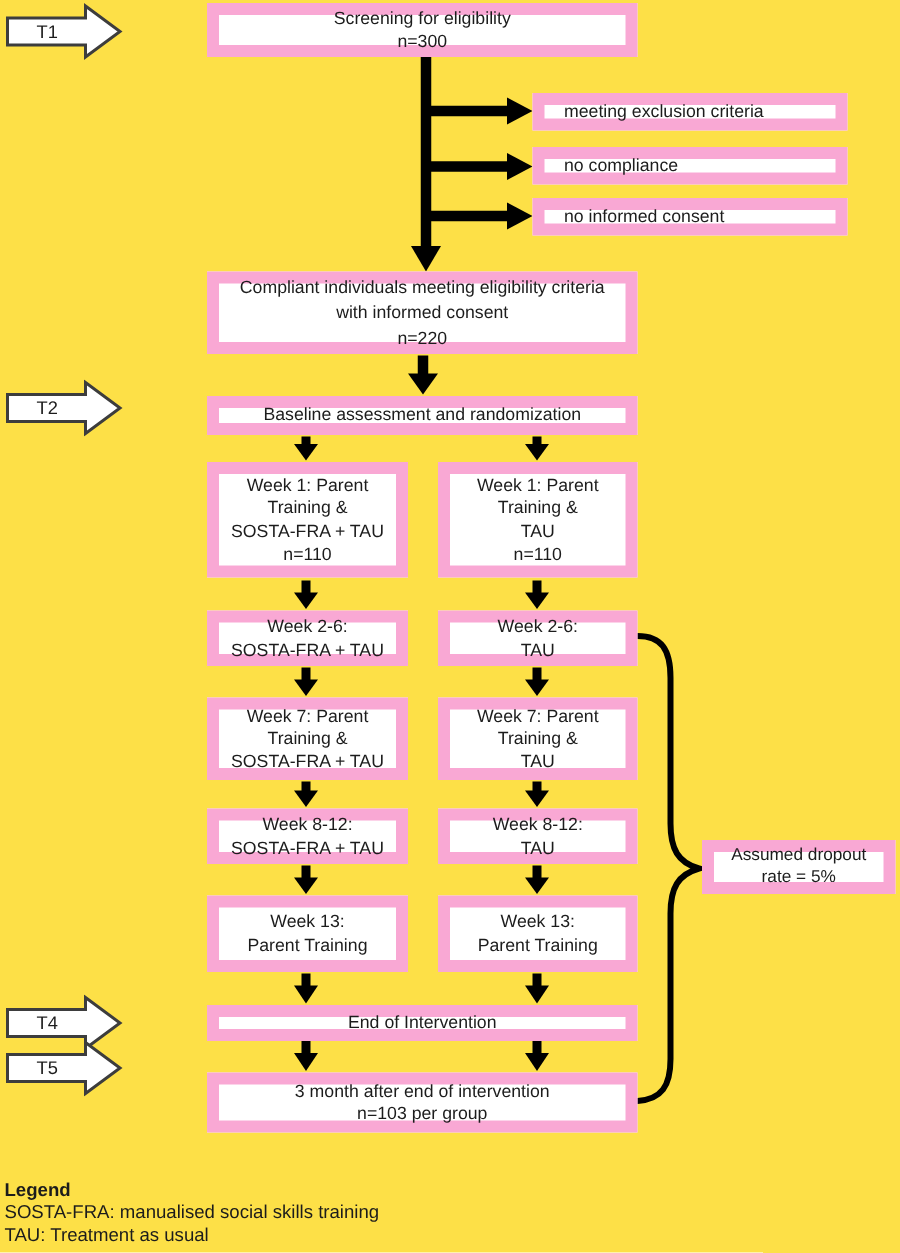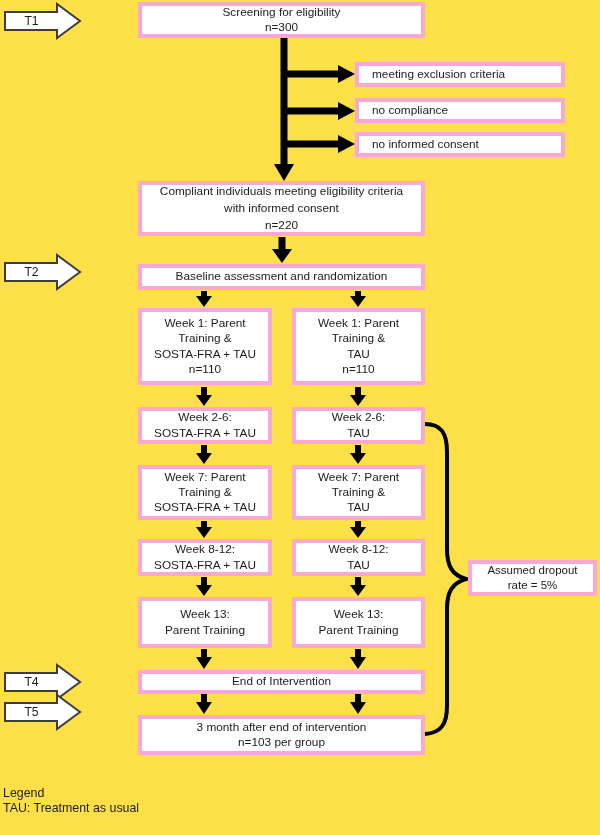--- a/index.html
+++ b/index.html
@@ -2,33 +2,33 @@
 <html><head>
 <meta charset="utf-8">
 <style>
   html,body{margin:0;padding:0;background:#fff;}
   #stage{
     position:relative;width:600px;height:835px;background:#fde047;overflow:hidden;
     font-family:"Liberation Sans","DejaVu Sans",sans-serif;color:#1c1c1c;
   }
   #connectors{position:absolute;left:0;top:0;width:600px;height:835px;pointer-events:none;}
   .box{
-    position:absolute;background:#fff;border:4px solid #f9a8d4;box-sizing:border-box;
+    position:absolute;background:#fff;border:8px solid #f9a8d4;box-sizing:border-box;
     display:flex;align-items:center;justify-content:center;text-align:center;
     white-space:pre-line;font-size:11.8px;line-height:1.3;
   }
   .box.left-text{justify-content:flex-start;text-align:left;padding-left:13px;}
   .t-arrow{position:absolute;left:4px;width:78px;height:38px;}
   .t-arrow svg{position:absolute;left:0;top:0;}
   .t-label{
     position:absolute;left:0;top:0;width:55px;height:38px;display:flex;
     align-items:center;justify-content:center;font-size:12.2px;color:#1c1c1c;
   }
   #legend{position:absolute;left:3px;top:786px;font-size:12.4px;line-height:15px;}
-  #legend .legend-title{font-weight:normal;}
+  #legend .legend-title{font-weight:bold;}
 </style>
 </head>
 <body>
 
 <div id="stage">
 
   <svg id="connectors" viewBox="0 0 600 835">
     <g stroke="#000" fill="#000">
       <line x1="284" y1="38" x2="284" y2="166" stroke-width="7"></line>
       <polygon points="274,164 294,164 284,181" stroke="none"></polygon>
@@ -155,16 +155,17 @@
   <div class="box" style="left:138px;top:670px;width:287px;height:24px;">End of Intervention</div>
 
   <div class="box" style="left:138px;top:715px;width:287px;height:40px;">3 month after end of intervention
 n=103 per group</div>
 
   <div class="box" style="left:468px;top:560px;width:129px;height:36px;font-size:11.5px;">Assumed dropout
 rate = 5%</div>
 
   <div id="legend">
     <div class="legend-title">Legend</div>
+    <div>SOSTA-FRA: manualised social skills training</div>
     <div>TAU: Treatment as usual</div>
   </div>
 
 </div>
 
 </body></html>

